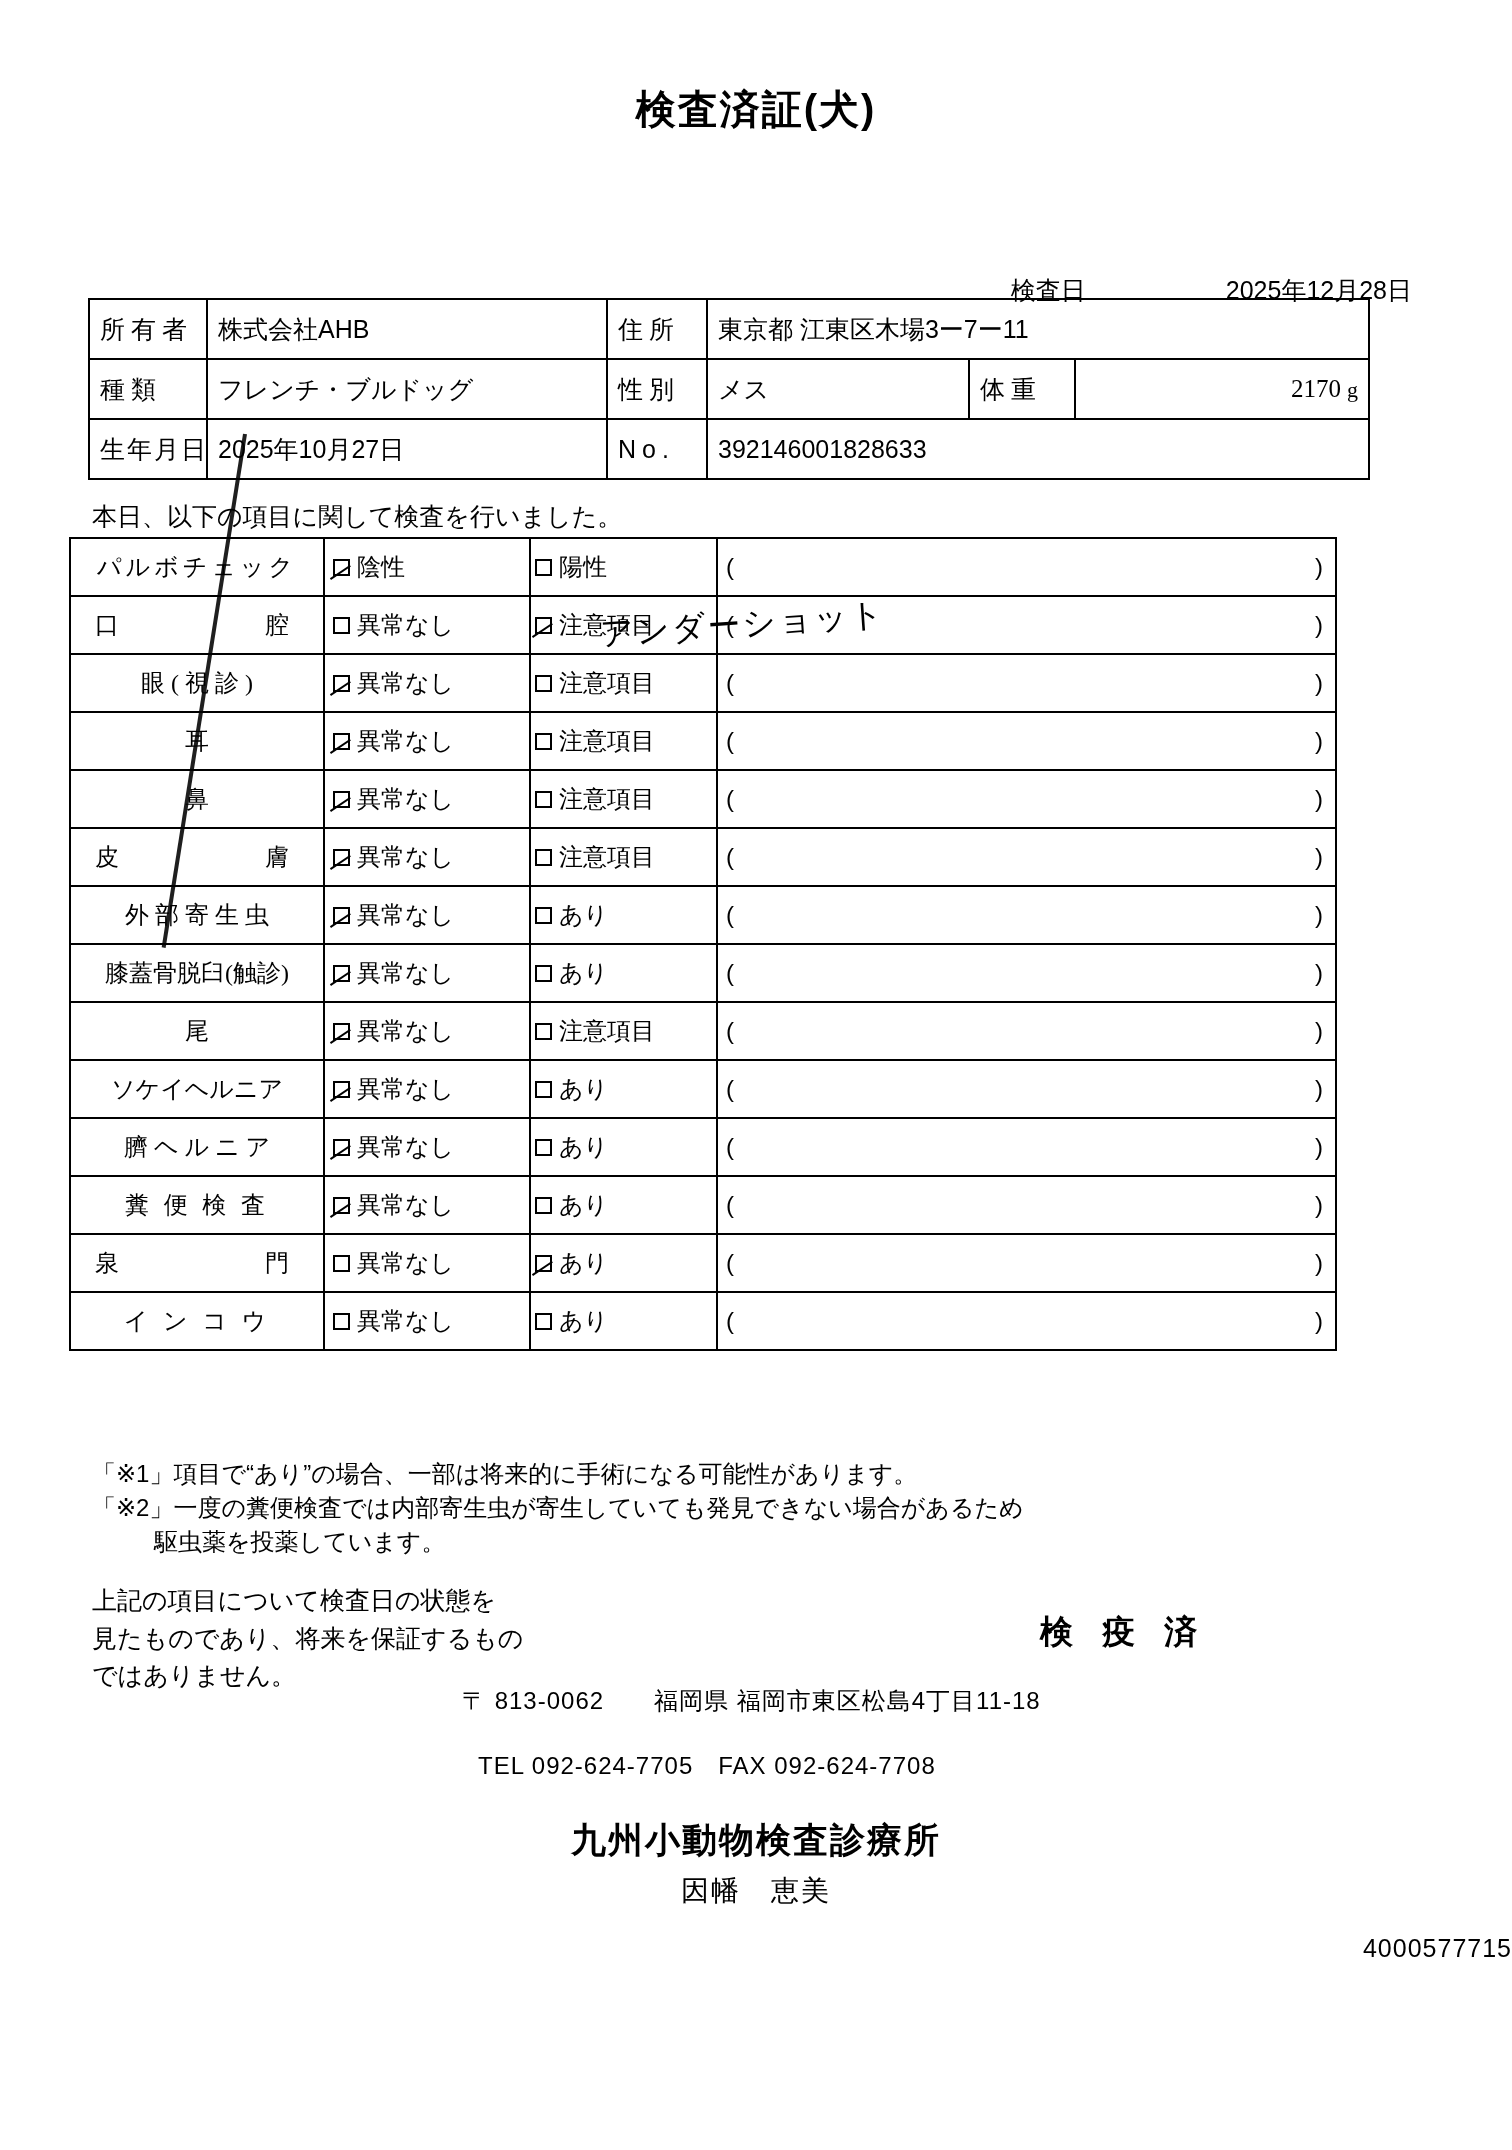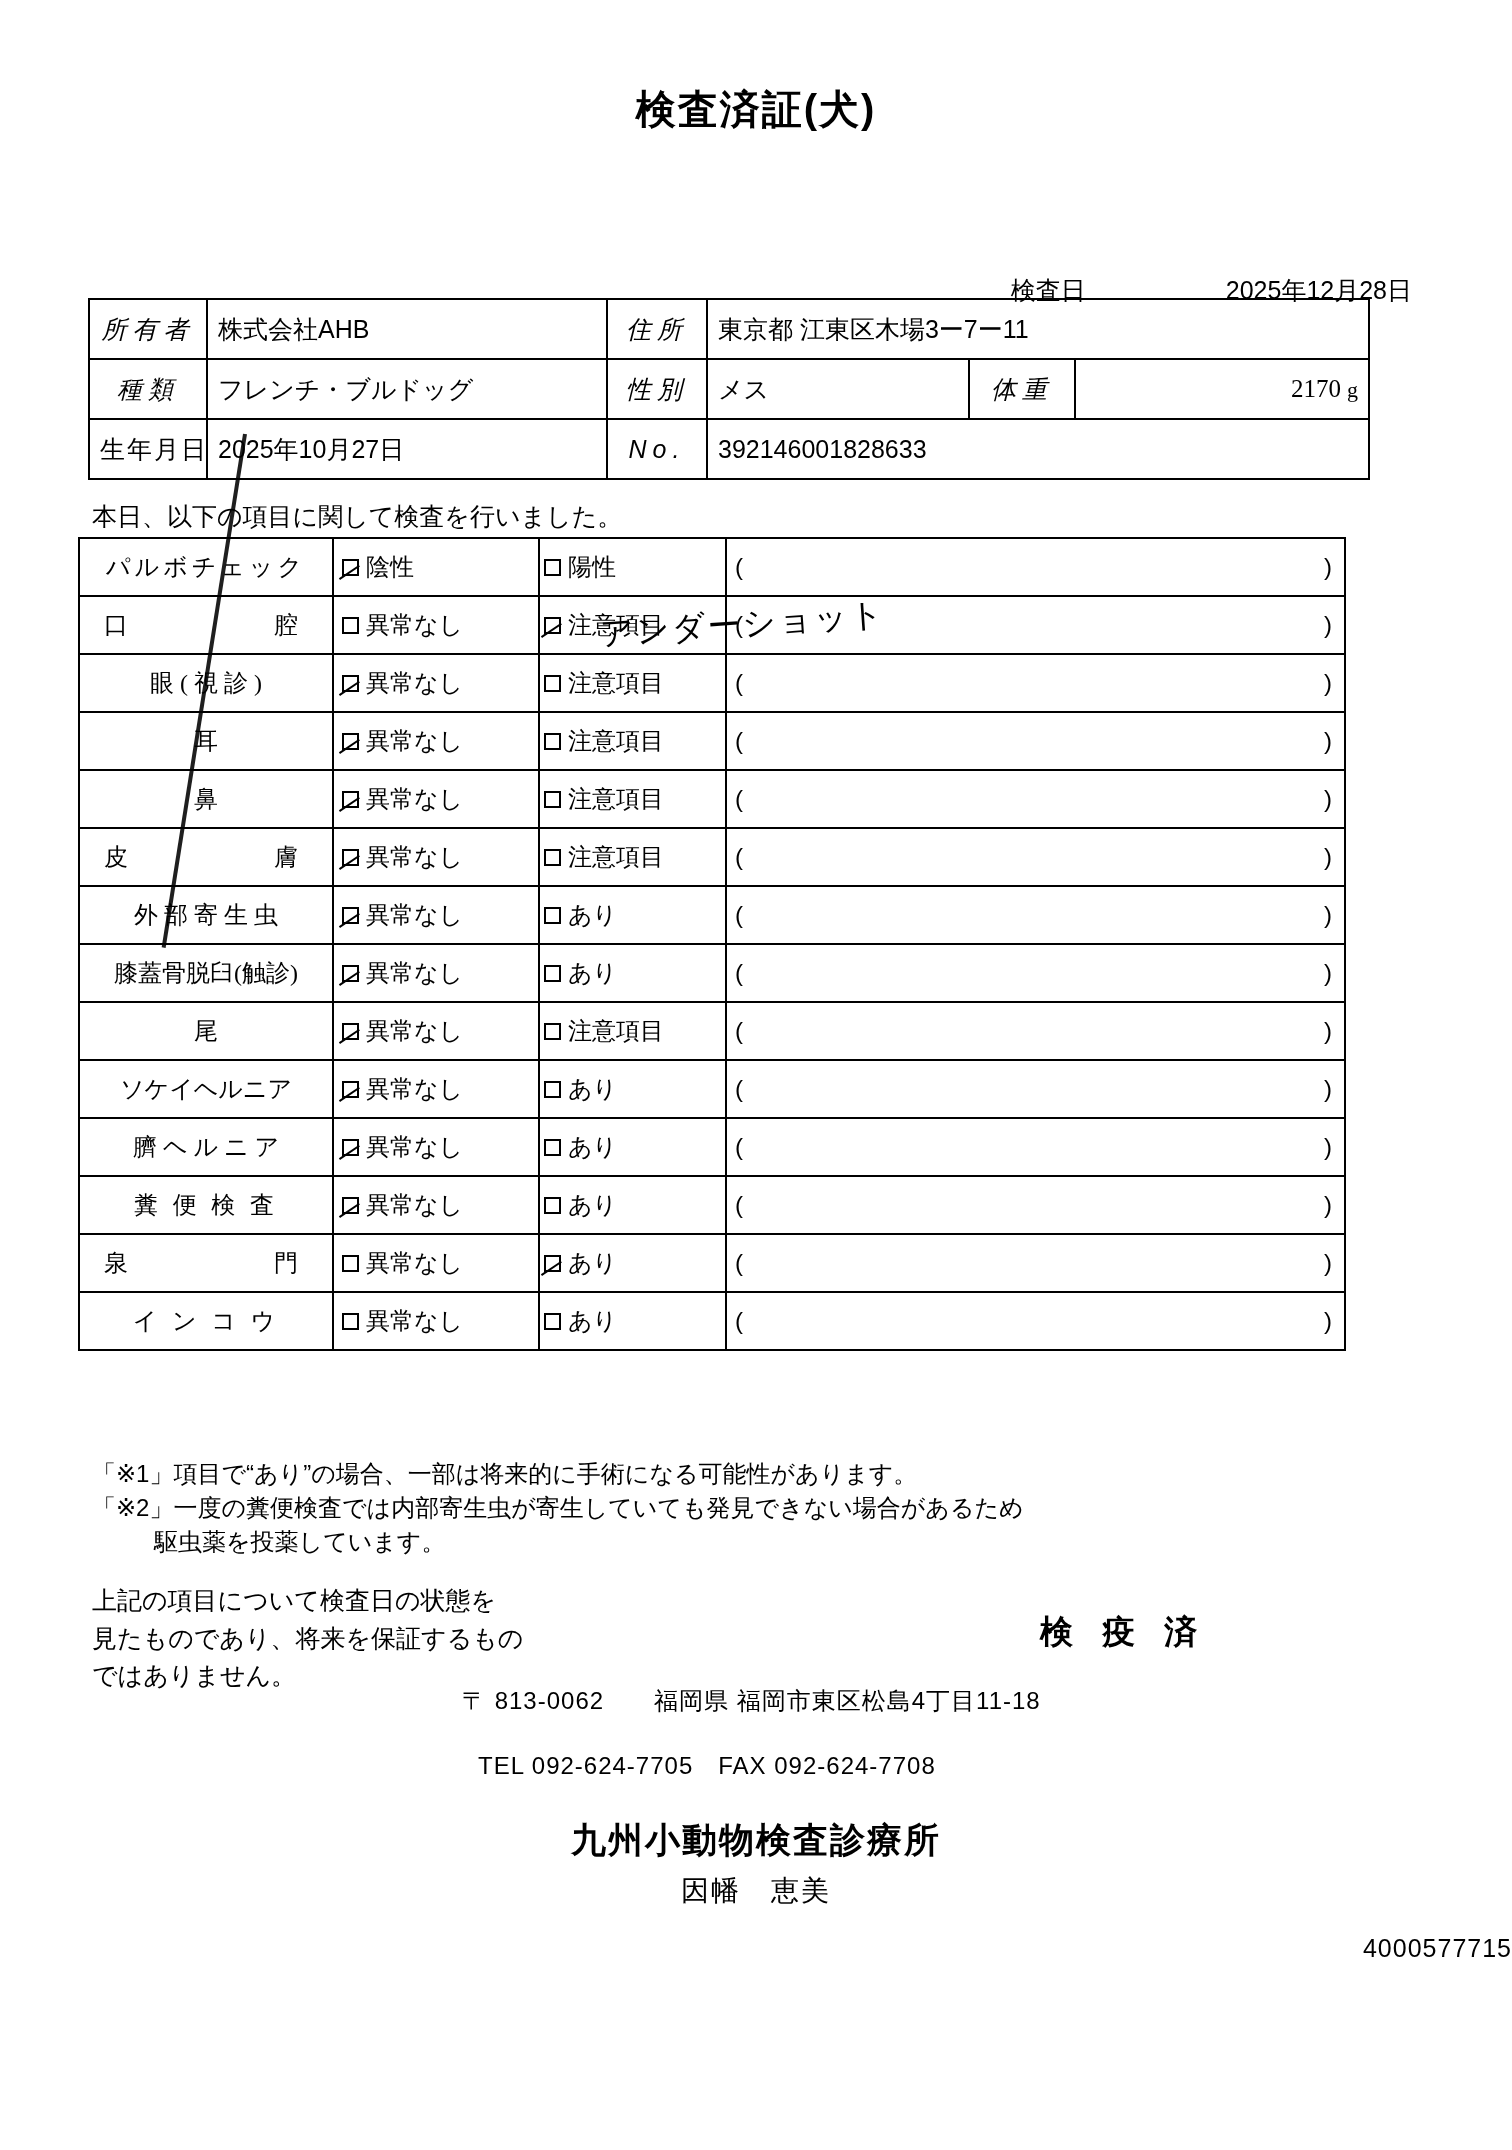--- a/index.html
+++ b/index.html
@@ -62,24 +62,22 @@
     table-layout: fixed;
   }
   .head-table td {
     border: 2px solid #000;
     height: 58px;
     font-size: 25px;
     padding: 0 10px;
     vertical-align: middle;
   }
   .cell-label {
-    text-align: center;
     letter-spacing: 6px;
     white-space: nowrap;
-    font-style: italic;
   }
   .cell-label-sp {
     text-align: center;
     letter-spacing: 2px;
     white-space: nowrap;
   }
   .cell-value {
     text-align: left;
   }
   .cell-value-right {
@@ -97,21 +95,21 @@
     position: absolute;
     top: 418px;
     left: 92px;
     font-size: 25px;
   }
 
   
   .items-table {
     position: absolute;
     top: 455px;
-    left: 78px;
+    left: 69px;
     width: 1268px;
     border-collapse: collapse;
     table-layout: fixed;
   }
   .items-table td {
     border: 2px solid #000;
     height: 54px;
     font-size: 24px;
     vertical-align: middle;
   }

